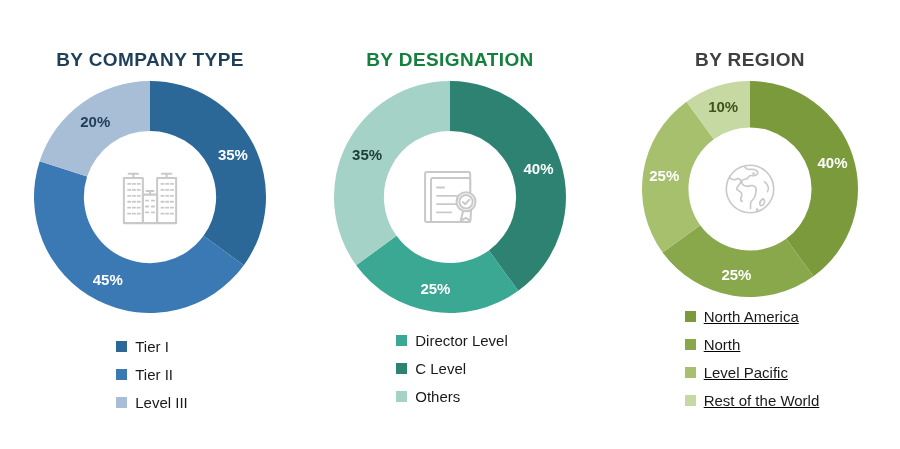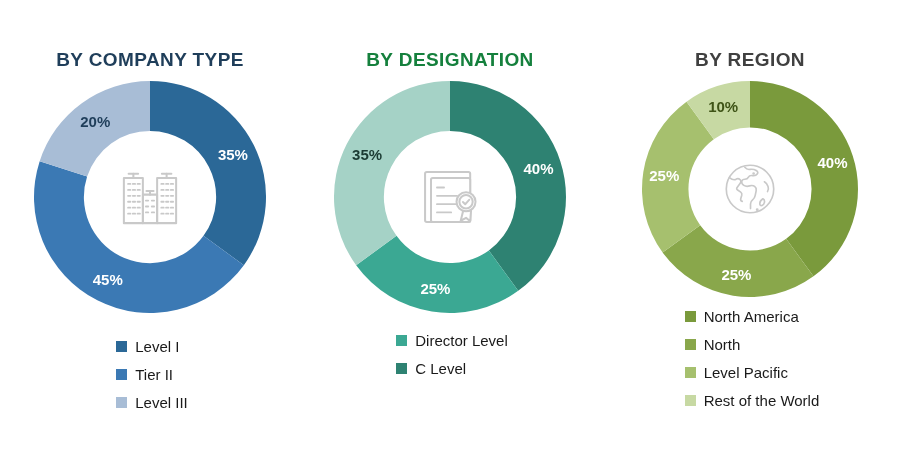--- a/index.html
+++ b/index.html
@@ -88,21 +88,21 @@
     margin-right: 8px;
   }
   .legend-label {
     font-size: 15px;
     color: #1a1a1a;
     line-height: 1;
   }
 
   .legend-company { margin-top: 26px; padding-left: 4px; }
   .legend-designation { margin-top: 20px; padding-left: 4px; }
-  .legend-region { margin-top: 12px; padding-left: 4px; }
+  .legend-region { margin-top: 12px; padding-left: 4px; text-decoration: underline; }
 </style>
 </head>
 <body>
 
 <div class="board">
 
   <div class="panel panel-company">
     <div class="panel-title title-company">BY COMPANY TYPE</div>
 
     <div class="donut-wrap" id="donut-0" style="width:232px;height:232px;">
@@ -169,21 +169,21 @@
             <line x1="28.5" y1="45" x2="30.5" y2="45"></line>
               <line x1="33.5" y1="45" x2="35.5" y2="45"></line>
           </g>
         </svg>
       </div>
     </div>
 
     <ul class="legend legend-company" id="legend-0">
         <li class="legend-row">
           <span class="legend-swatch" style="background: rgb(43, 104, 151);"></span>
-          <span class="legend-label">Level I</span>
+          <span class="legend-label">Tier I</span>
         </li>
         <li class="legend-row">
           <span class="legend-swatch" style="background: rgb(59, 121, 180);"></span>
           <span class="legend-label">Tier II</span>
         </li>
         <li class="legend-row">
           <span class="legend-swatch" style="background: rgb(168, 189, 214);"></span>
           <span class="legend-label">Level III</span>
         </li>
       </ul>
@@ -221,20 +221,24 @@
 
     <ul class="legend legend-designation" id="legend-1">
         <li class="legend-row">
           <span class="legend-swatch" style="background: rgb(59, 168, 147);"></span>
           <span class="legend-label">Director Level</span>
         </li>
         <li class="legend-row">
           <span class="legend-swatch" style="background: rgb(46, 130, 114);"></span>
           <span class="legend-label">C Level</span>
         </li>
+        <li class="legend-row">
+          <span class="legend-swatch" style="background: rgb(165, 210, 198);"></span>
+          <span class="legend-label">Others</span>
+        </li>
       </ul>
   </div>
 
   <div class="panel panel-region">
     <div class="panel-title title-region">BY REGION</div>
 
     <div class="donut-wrap" id="donut-2" style="width:216px;height:216px;">
       <svg viewBox="0 0 216 216" width="216" height="216" aria-hidden="true">
           <path d="M 108 0 A 108 108 0 0 1 171.4808072475871 195.37383539249433 L 144.18406013112465 157.80308617372177 A 61.559999999999995 61.559999999999995 0 0 0 108 46.440000000000005 Z" fill="#7A9A3C"></path>
           <text x="190.5326844840934" y="81.18350522814207" text-anchor="middle" dominant-baseline="central" class="pct-label" fill="#ffffff">40%</text>

